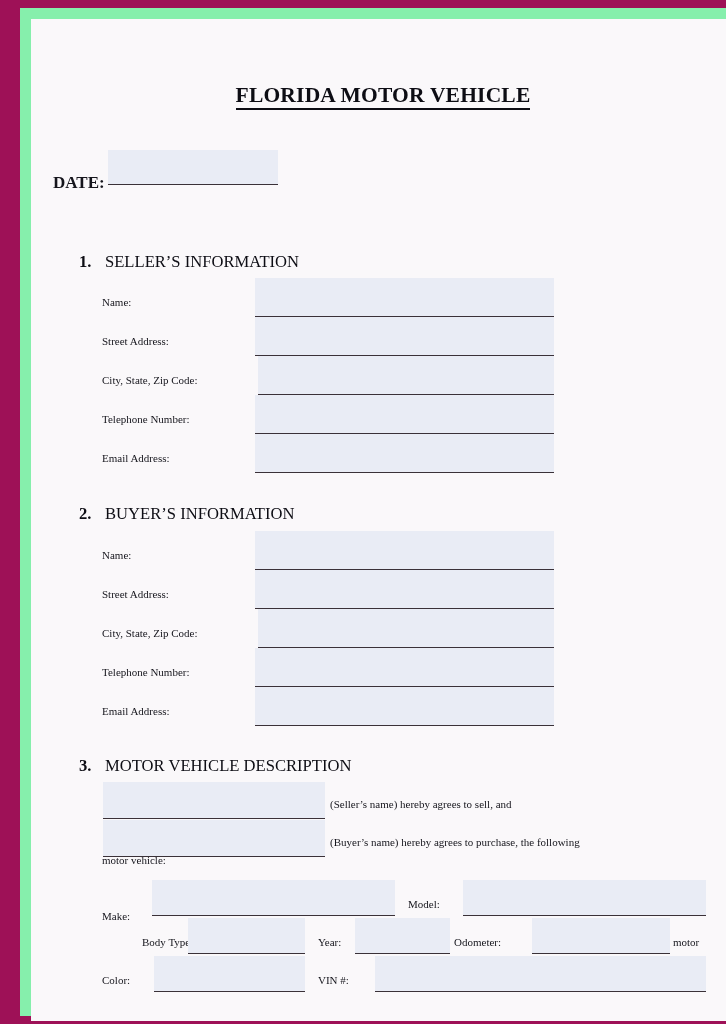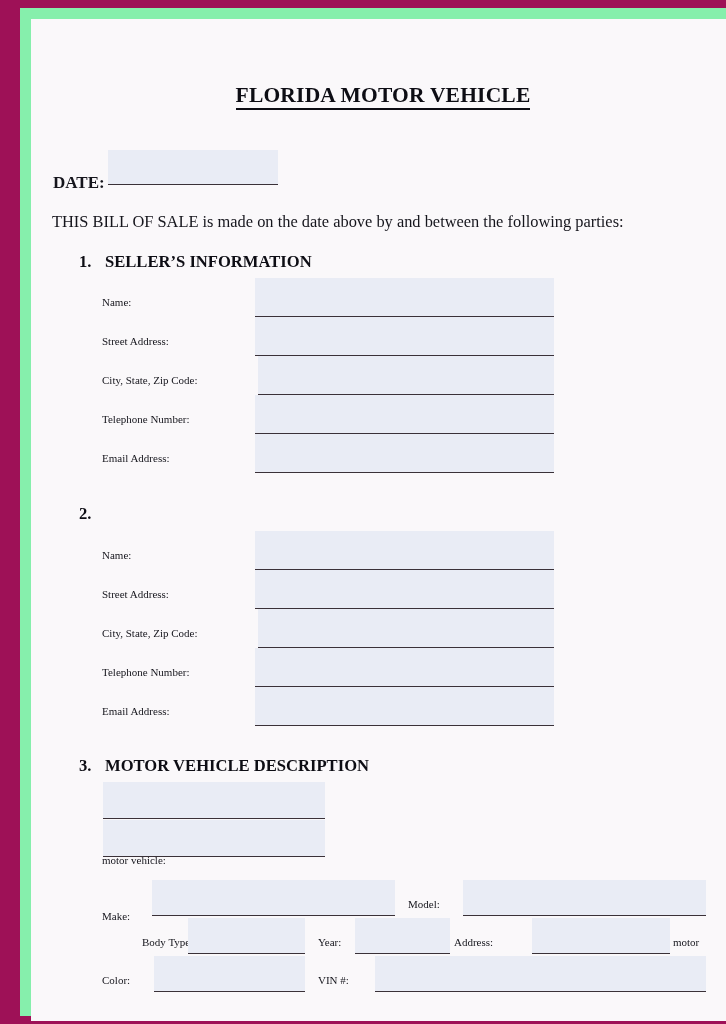--- a/index.html
+++ b/index.html
@@ -59,21 +59,21 @@
   .para {
     position: absolute;
     font-size: 16.4px;
     color: #15151c;
     white-space: nowrap;
   }
 
   .section-head {
     position: absolute;
     font-size: 16.6px;
-    font-weight: bold;
+    font-weight: normal;
     color: #0d0d14;
     white-space: nowrap;
   }
   .section-num {
     position: absolute;
     font-size: 16.6px;
     font-weight: bold;
     color: #0d0d14;
   }
 
@@ -103,73 +103,75 @@
   <div id="page-white-gap">
     <div id="page">
 
       <div class="title-line" style="top:64px;">
         <span>FLORIDA MOTOR VEHICLE</span>
       </div>
 
       <div class="field-label label-bold" style="left:22px; top:154px;">DATE:</div>
       <div class="field" style="left:77px; top:131px; width:170px; height:35px;"></div>
 
-      <div class="para" style="left:21px; top:193px;">THIS BILL OF SALE is made on the date above by and between the following parties:</div>
 
       <div class="section-num" style="left:48px; top:233px;">1.</div>
       <div class="section-head" style="left:74px; top:233px;">SELLER’S INFORMATION</div>
 
       <div class="field" style="left:224px; top:259px; width:299px; height:39px;"></div>
       <div class="field" style="left:224px; top:298px; width:299px; height:39px;"></div>
       <div class="field" style="left:227px; top:337px; width:296px; height:39px;"></div>
       <div class="field" style="left:224px; top:376px; width:299px; height:39px;"></div>
       <div class="field" style="left:224px; top:415px; width:299px; height:39px;"></div>
 
       <div class="field-label" style="left:71px; top:277px;">Name:</div>
       <div class="field-label" style="left:71px; top:316px;">Street Address:</div>
       <div class="field-label" style="left:71px; top:355px;">City, State, Zip Code:</div>
       <div class="field-label" style="left:71px; top:394px;">Telephone Number:</div>
       <div class="field-label" style="left:71px; top:433px;">Email Address:</div>
 
       <div class="section-num" style="left:48px; top:485px;">2.</div>
+      <div class="section-head" style="left:74px; top:485px;">BUYER’S INFORMATION</div>
 
       <div class="field" style="left:224px; top:512px; width:299px; height:39px;"></div>
       <div class="field" style="left:224px; top:551px; width:299px; height:39px;"></div>
       <div class="field" style="left:227px; top:590px; width:296px; height:39px;"></div>
       <div class="field" style="left:224px; top:629px; width:299px; height:39px;"></div>
       <div class="field" style="left:224px; top:668px; width:299px; height:39px;"></div>
 
       <div class="field-label" style="left:71px; top:530px;">Name:</div>
       <div class="field-label" style="left:71px; top:569px;">Street Address:</div>
       <div class="field-label" style="left:71px; top:608px;">City, State, Zip Code:</div>
       <div class="field-label" style="left:71px; top:647px;">Telephone Number:</div>
       <div class="field-label" style="left:71px; top:686px;">Email Address:</div>
 
       <div class="section-num" style="left:48px; top:737px;">3.</div>
       <div class="section-head" style="left:74px; top:737px;">MOTOR VEHICLE DESCRIPTION</div>
 
       <div class="field" style="left:72px; top:763px; width:222px; height:37px;"></div>
+      <div class="field-label" style="left:299px; top:779px;">(Seller’s name) hereby agrees to sell, and</div>
 
       <div class="field" style="left:72px; top:801px; width:222px; height:37px;"></div>
+      <div class="field-label" style="left:299px; top:817px;">(Buyer’s name) hereby agrees to purchase, the following</div>
 
       <div class="field-label" style="left:71px; top:835px;">motor vehicle:</div>
 
       <div class="field-label" style="left:71px; top:879px;margin-top:12px;">Make:</div>
       <div class="field" style="left:121px; top:861px; width:243px; height:36px;"></div>
 
       <div class="field-label" style="left:377px; top:879px;">Model:</div>
       <div class="field" style="left:432px; top:861px; width:243px; height:36px;"></div>
 
       <div class="field-label" style="left:71px; top:917px;margin-left:40px;">Body Type:</div>
       <div class="field" style="left:157px; top:899px; width:117px; height:36px;"></div>
 
       <div class="field-label" style="left:287px; top:917px;">Year:</div>
       <div class="field" style="left:324px; top:899px; width:95px; height:36px;"></div>
 
-      <div class="field-label" style="left:423px; top:917px;">Address:</div>
+      <div class="field-label" style="left:423px; top:917px;">Odometer:</div>
       <div class="field" style="left:501px; top:899px; width:138px; height:36px;"></div>
       <div class="field-label" style="left:642px; top:917px;">motor</div>
 
       <div class="field-label" style="left:71px; top:955px;">Color:</div>
       <div class="field" style="left:123px; top:937px; width:151px; height:36px;"></div>
 
       <div class="field-label" style="left:287px; top:955px;">VIN #:</div>
       <div class="field" style="left:344px; top:937px; width:331px; height:36px;"></div>
 
     </div>

